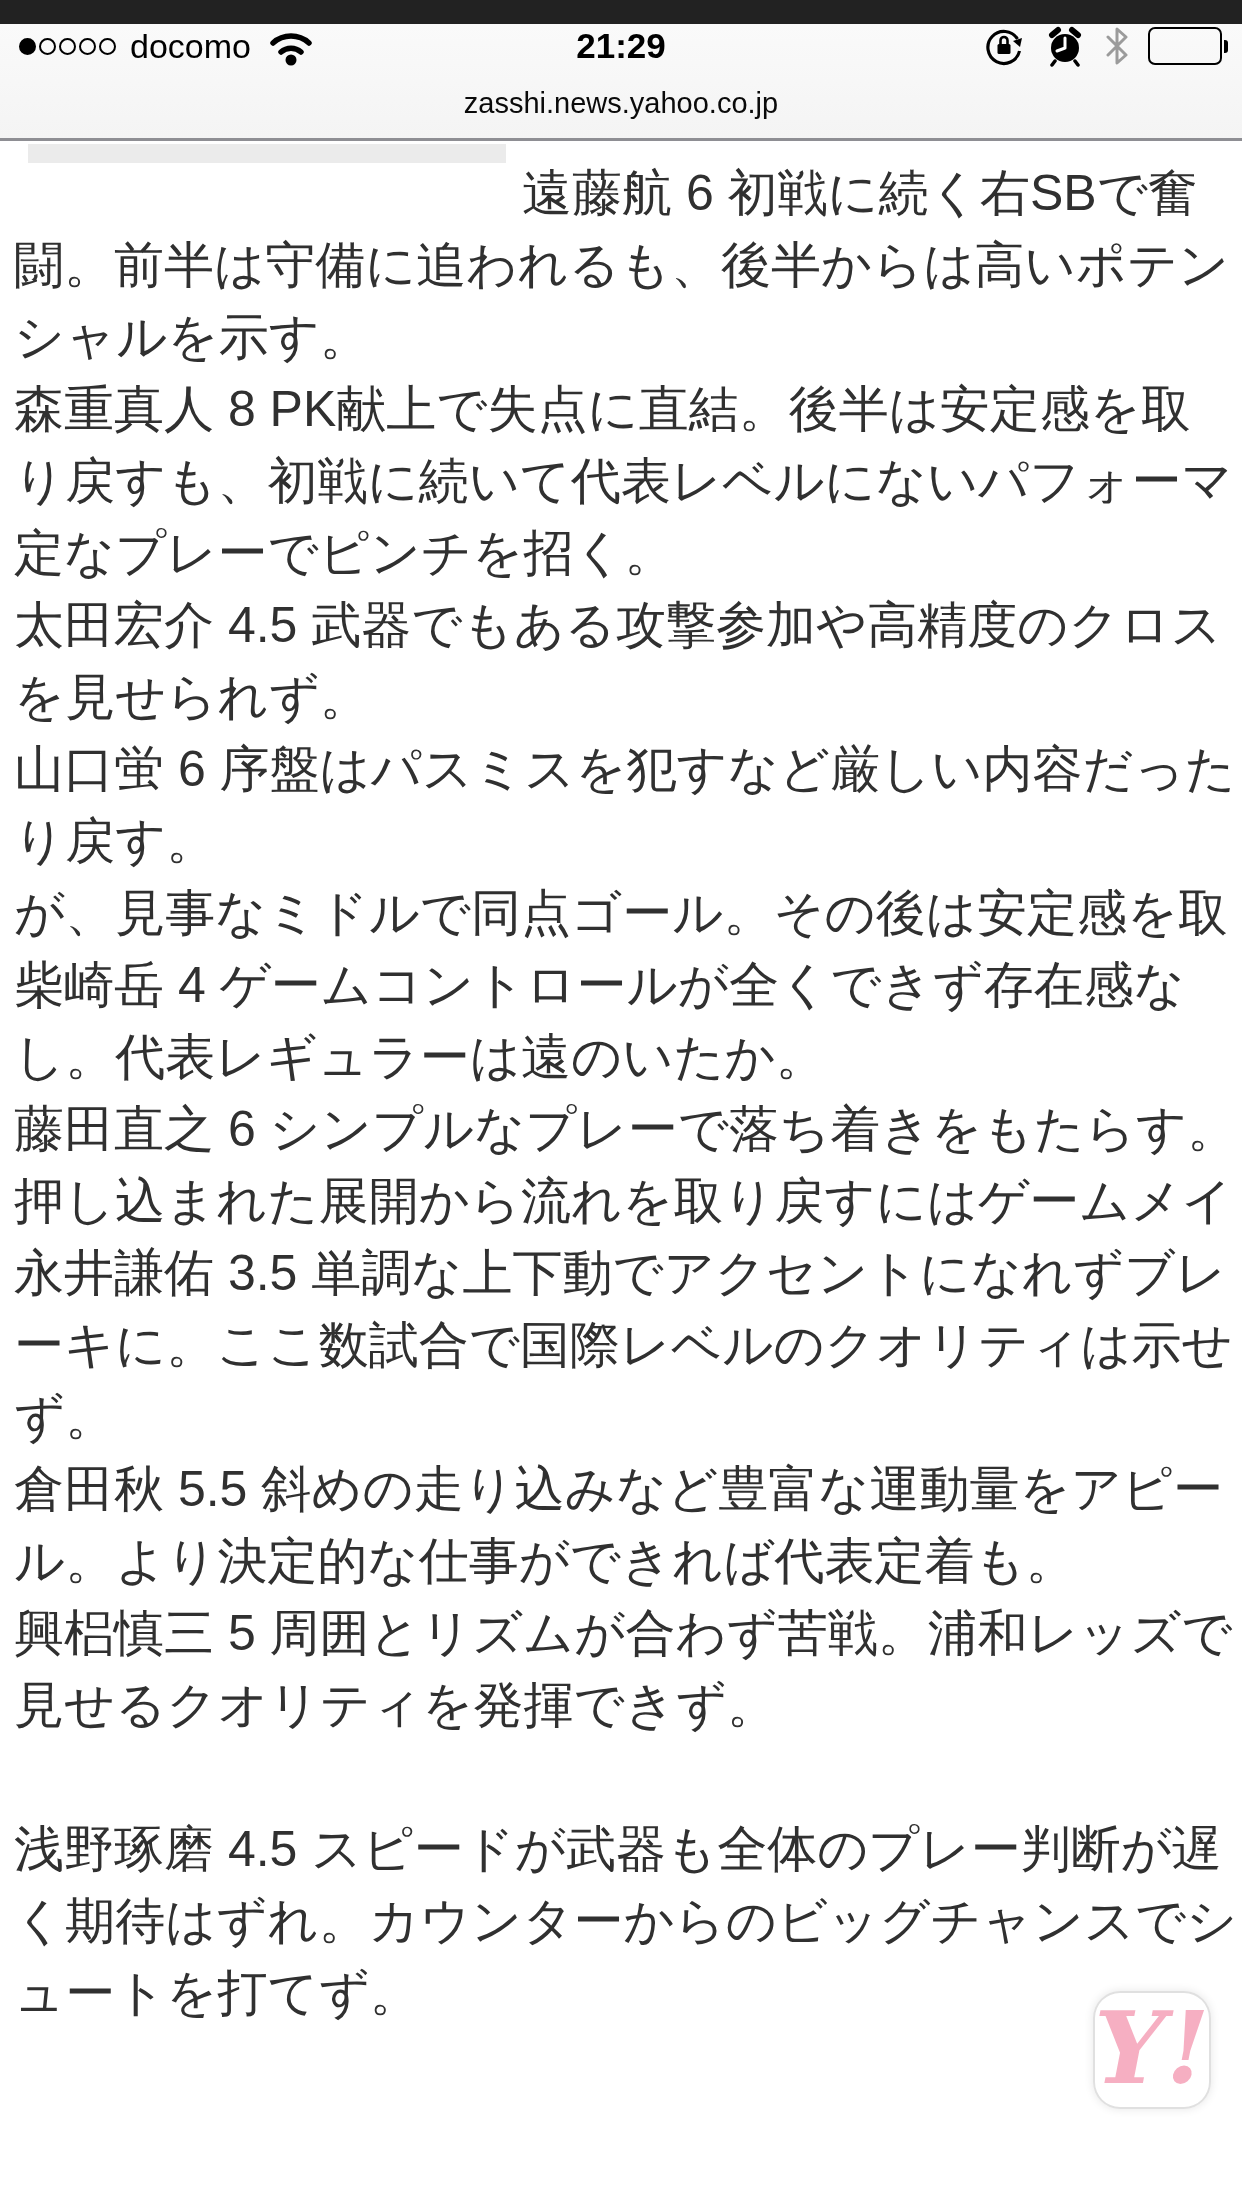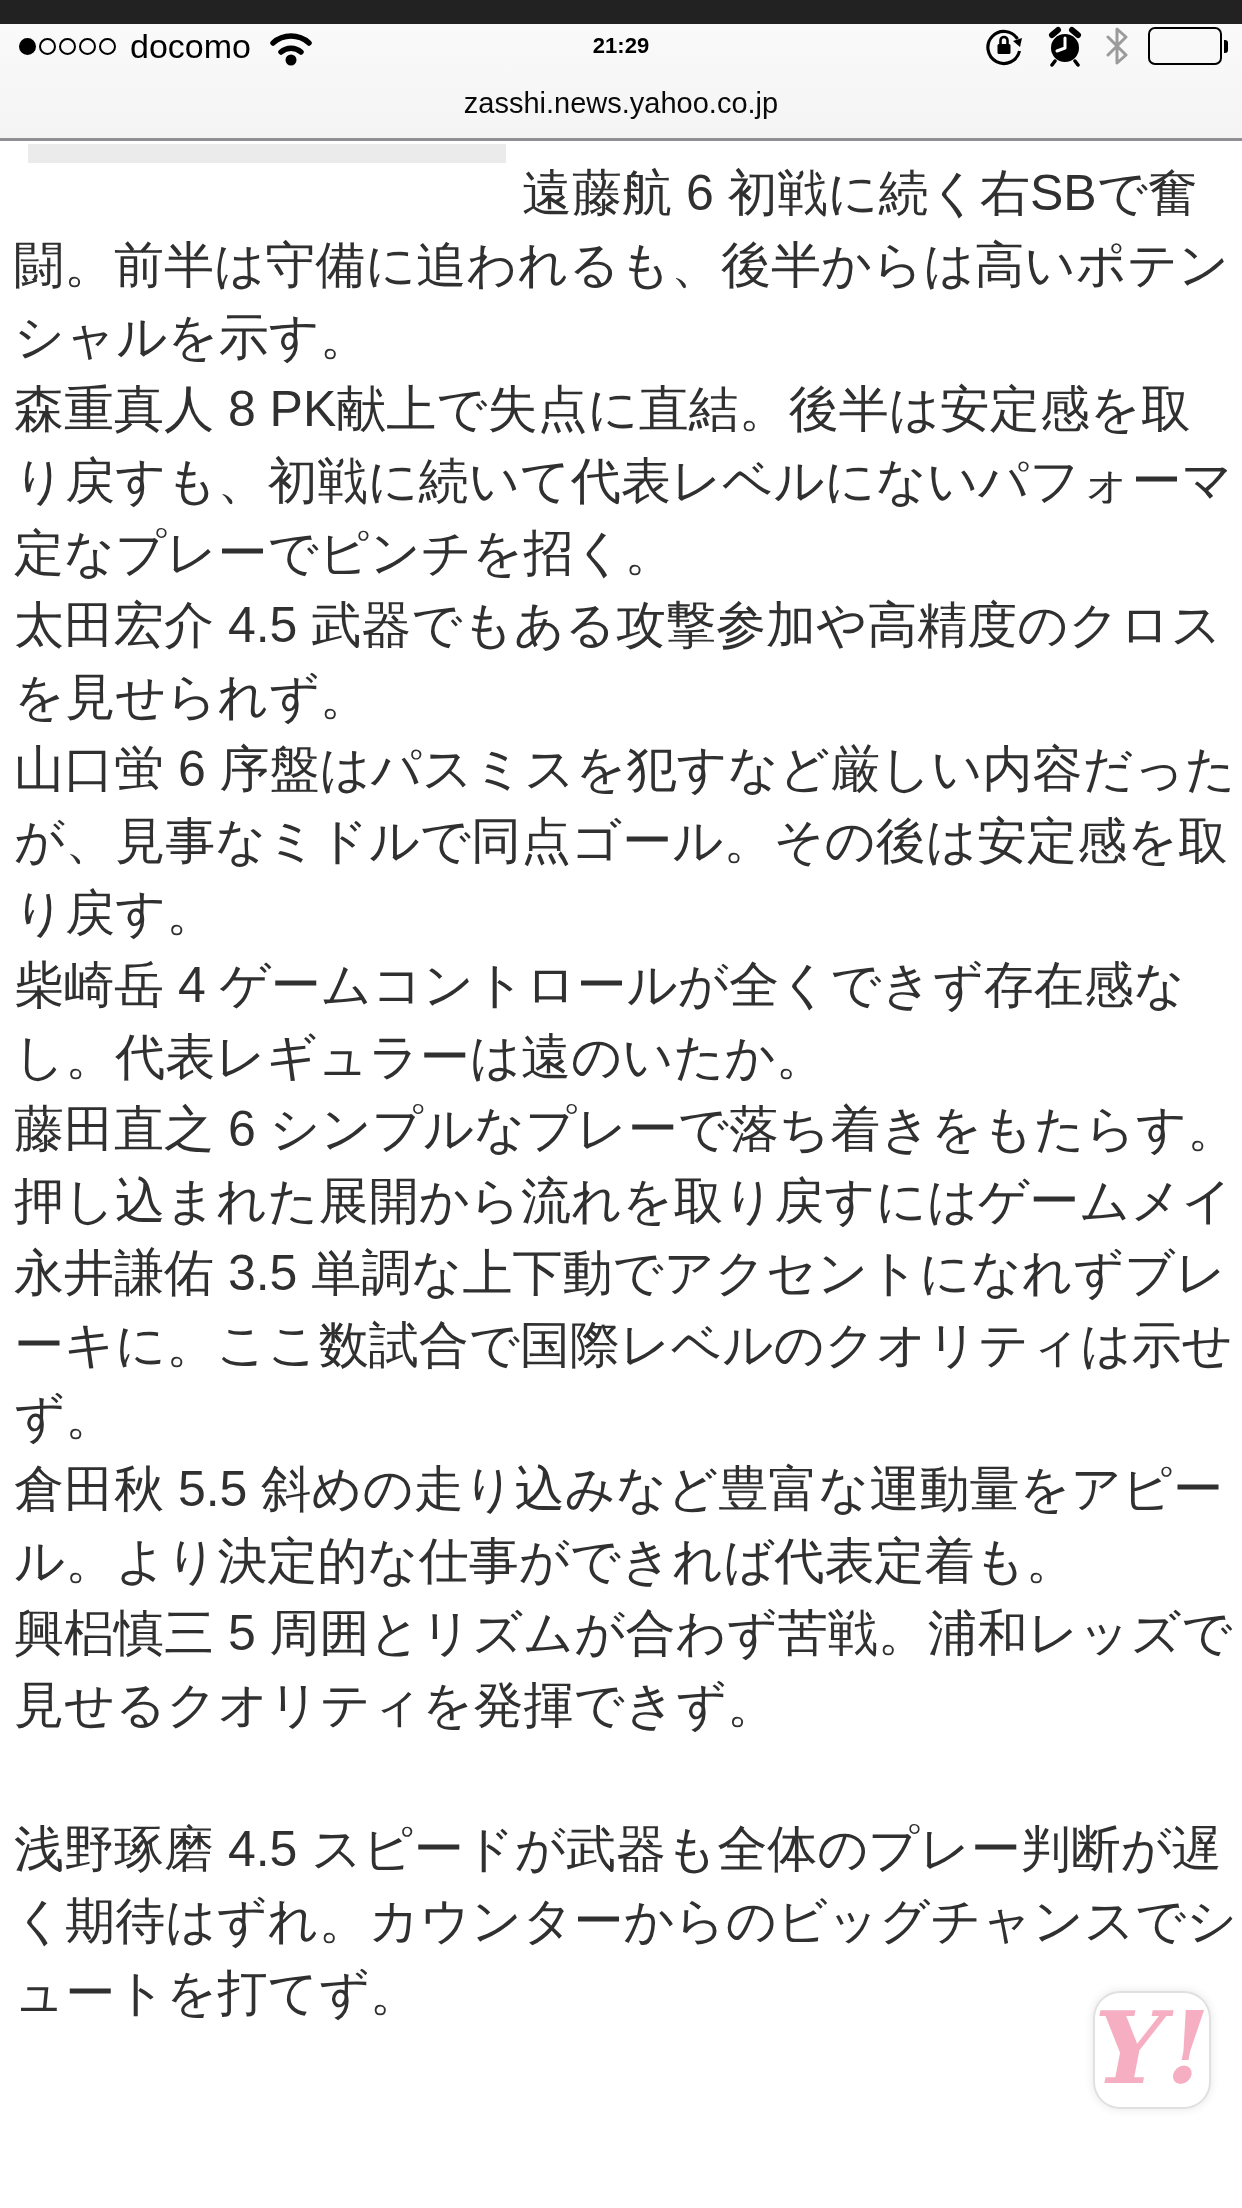--- a/index.html
+++ b/index.html
@@ -13,21 +13,21 @@
     background:linear-gradient(#fafafa,#f4f4f4);
     border-bottom:3px solid #8e8e93;box-sizing:border-box;
   }
   .status-bar{position:absolute;left:0;top:0;width:1242px;height:44px;}
   .sb-left{position:absolute;left:19px;top:0;height:44px;display:flex;align-items:center;}
   .signal-dots{display:flex;align-items:center;gap:3px;margin-right:14px;}
   .signal-dots .dot{width:13px;height:13px;border:2.5px solid #000;border-radius:50%;box-sizing:content-box;}
   .signal-dots .dot.filled{background:#000;}
   .carrier{font-size:34px;color:#000;letter-spacing:0;margin-right:14px;}
   .sb-center{position:absolute;left:0;top:0;width:1242px;height:44px;display:flex;align-items:center;justify-content:center;}
-  .time{font-size:22px;font-weight:600;color:#000;}
+  .time{font-size:35px;font-weight:600;color:#000;}
   .sb-right{position:absolute;right:14px;top:0;height:44px;display:flex;align-items:center;gap:18px;}
   
   .battery{display:flex;align-items:center;}
   .battery .shell{width:66px;height:30px;border:2.5px solid #000;border-radius:7px;padding:2px;box-sizing:content-box;}
   .battery .charge{height:100%;background:#000;border-radius:3px;}
   .battery .nub{width:4px;height:13px;background:#000;border-radius:0 3px 3px 0;margin-left:2px;}
   
   .url-bar{position:absolute;left:0;top:44px;width:1242px;height:70px;display:flex;align-items:center;justify-content:center;}
   .url-text{font-size:29px;color:#0a0a0a;}
   
@@ -126,22 +126,22 @@
   <div class="article">
       <div class="text-line indent-first">遠藤航 6 初戦に続く右SBで奮</div>
       <div class="text-line">闘。前半は守備に追われるも、後半からは高いポテン</div>
       <div class="text-line">シャルを示す。</div>
       <div class="text-line">森重真人 8 PK献上で失点に直結。後半は安定感を取</div>
       <div class="text-line">り戻すも、初戦に続いて代表レベルにないパフォーマ</div>
       <div class="text-line">定なプレーでピンチを招く。</div>
       <div class="text-line">太田宏介 4.5 武器でもある攻撃参加や高精度のクロス</div>
       <div class="text-line">を見せられず。</div>
       <div class="text-line">山口蛍 6 序盤はパスミスを犯すなど厳しい内容だった</div>
+      <div class="text-line">り戻す。</div>
       <div class="text-line">が、見事なミドルで同点ゴール。その後は安定感を取</div>
-      <div class="text-line">り戻す。</div>
       <div class="text-line">柴崎岳 4 ゲームコントロールが全くできず存在感な</div>
       <div class="text-line">し。代表レギュラーは遠のいたか。</div>
       <div class="text-line">藤田直之 6 シンプルなプレーで落ち着きをもたらす。</div>
       <div class="text-line">押し込まれた展開から流れを取り戻すにはゲームメイ</div>
       <div class="text-line">永井謙佑 3.5 単調な上下動でアクセントになれずブレ</div>
       <div class="text-line">ーキに。ここ数試合で国際レベルのクオリティは示せ</div>
       <div class="text-line">ず。</div>
       <div class="text-line">倉田秋 5.5 斜めの走り込みなど豊富な運動量をアピー</div>
       <div class="text-line">ル。より決定的な仕事ができれば代表定着も。</div>
       <div class="text-line">興梠慎三 5 周囲とリズムが合わず苦戦。浦和レッズで</div>

